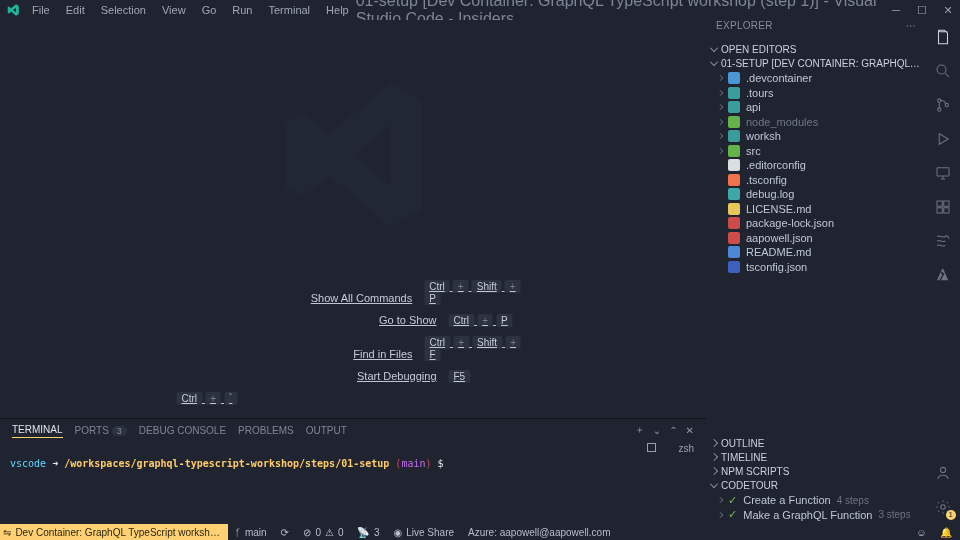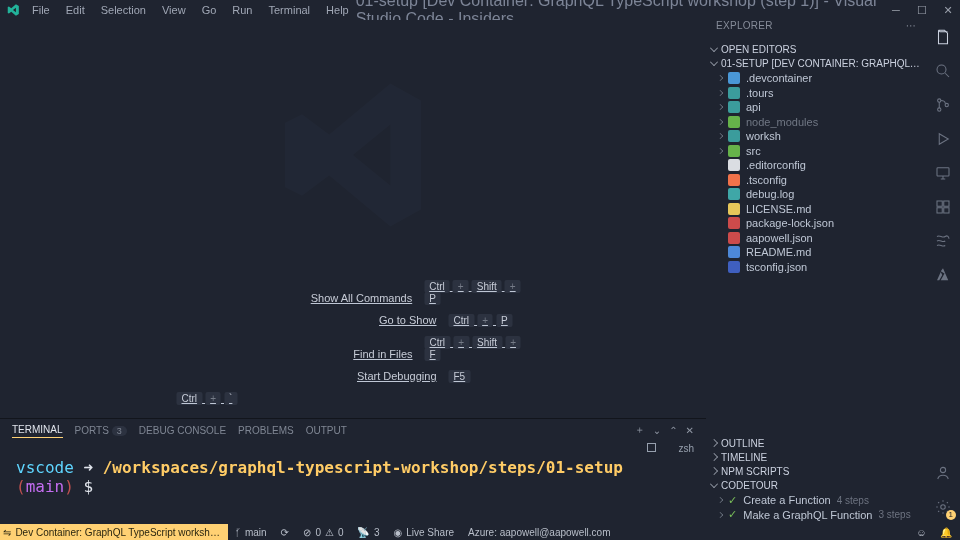--- a/index.html
+++ b/index.html
@@ -66,21 +66,21 @@
 
   
   .panel { position:absolute; left:0; right:254px; bottom:16px; height:106px; background:#1f2430; border-top:1px solid #12151c; }
   .ptabs { height:22px; display:flex; align-items:center; gap:12px; padding: 0 12px; font-size:10px; color:#7f8693; }
   .ptab { text-transform:uppercase; padding:2px 0; }
   .ptab.active { color:#e0e4eb; border-bottom:1px solid #ffd173; }
   .ptabs .cbadge { background:#2c3240; padding:0 5px; border-radius:8px; font-size:9px; margin-left:3px;}
   .ptabs .rt { margin-left:auto; display:flex; gap:8px; color:#9097a4; align-items:center;}
   .below-tabs { display:flex; justify-content:flex-end; padding: 2px 12px 0; color:#97a0ae; font-size:10px; gap:22px;}
   .below-tabs .box { width:9px;height:9px;border:1px solid #97a0ae;display:inline-block;}
-  .term-body { font-family: Menlo, Consolas, monospace; font-size:16px; padding:4px 16px; }
+  .term-body { font-family: Menlo, Consolas, monospace; font-size:10px; padding:4px 10px; }
   .term-body .u { color:#5fd6ff; }
   .term-body .arrow { color:#e0e4eb; }
   .term-body .path { color:#ffcc66; font-weight:bold; }
   .term-body .par { color:#c05050; }
   .term-body .branch { color:#c46df0; }
   .term-body .prompt { color:#e0e4eb; }
 
   
   .statusbar { position:absolute; bottom:0; left:0; right:0; height:16px; background:#1f2430; display:flex; align-items:center; font-size:10px; color:#b8bec9; }
   .statusbar .dev { background:#ffd173; color:#2a2611; height:100%; display:flex; align-items:center; padding:0 8px 0 3px; }

